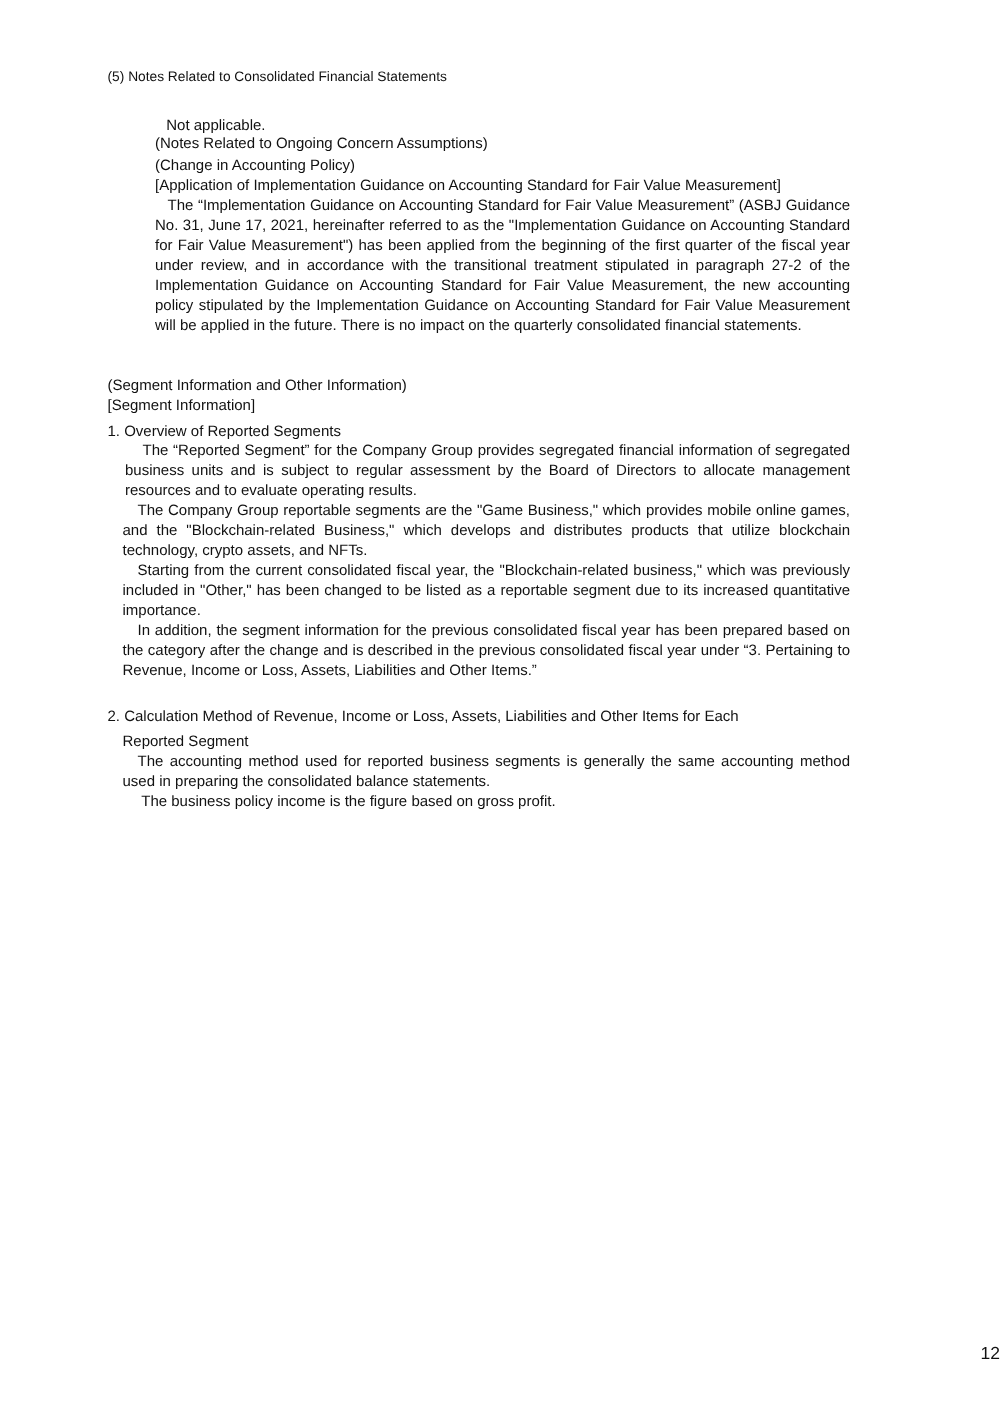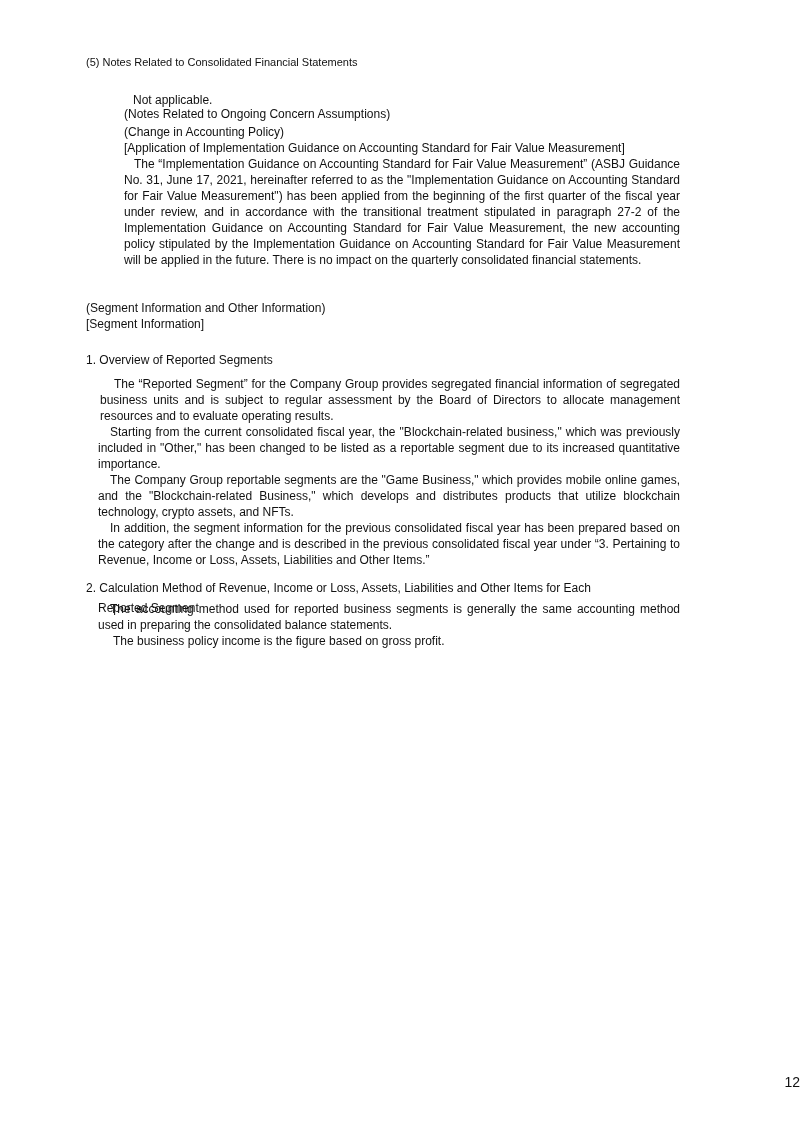--- a/index.html
+++ b/index.html
@@ -3,21 +3,21 @@
 <meta charset="utf-8">
 <style>
   html, body { margin: 0; padding: 0; background: #ffffff; }
   body { width: 800px; height: 1131px; position: relative; overflow: hidden;
          font-family: "Liberation Sans", sans-serif; color: #111; }
   .page { position: absolute; left: 0; top: 0; width: 800px; height: 1131px; }
   .abs { position: absolute; margin: 0; }
   h1.title { left: 86px; top: 56px; font-size: 11px; font-weight: normal; letter-spacing: 0; }
   .t { font-size: 12px; line-height: 16px; transform-origin: left top; }
   .just { text-align: justify; text-align-last: left; }
-  .bold-h { font-size: 12px; line-height: 16px; margin-top: 15px; }
+  .bold-h { font-size: 12px; line-height: 16px; }
   .para p { margin: 0; }
   .indent1 { text-indent: 10px; }
   .pagenum { left: 0; width: 800px; top: 1074px; text-align: right; font-size: 14px; }
 </style>
 </head>
 <body>
 
 <div class="page">
 
   <h1 class="abs title">(5) Notes Related to Consolidated Financial Statements</h1>
@@ -29,23 +29,23 @@
   <div class="abs t" style="left:124px; top:140px;">[Application of Implementation Guidance on Accounting Standard for Fair Value Measurement]</div>
   <div class="abs t just indent1" style="left:124px; top:156px; width:556px;">The “Implementation Guidance on Accounting Standard for Fair Value Measurement” (ASBJ Guidance No. 31, June 17, 2021, hereinafter referred to as the "Implementation Guidance on Accounting Standard for Fair Value Measurement") has been applied from the beginning of the first quarter of the fiscal year under review, and in accordance with the transitional treatment stipulated in paragraph 27-2 of the Implementation Guidance on Accounting Standard for Fair Value Measurement, the new accounting policy stipulated by the Implementation Guidance on Accounting Standard for Fair Value Measurement will be applied in the future. There is no impact on the quarterly consolidated financial statements.</div>
 
   <div class="abs t" style="left:86px; top:300px;">(Segment Information and Other Information)</div>
   <div class="abs t" style="left:86px; top:316px;text-align:right;">[Segment Information]</div>
 
   <div class="abs bold-h" style="left:86px; top:337px;">1. Overview of Reported Segments</div>
 
   <div class="abs t just" style="left:98px; top:352px; width:582px;">
     <div class="para">
-      <p style="text-indent:14px; padding-left:2px;margin-top:24px;">The “Reported Segment” for the Company Group provides segregated financial information of segregated business units and is subject to regular assessment by the Board of Directors to allocate management resources and to evaluate operating results.</p>
+      <p style="text-indent:14px; padding-left:2px;">The “Reported Segment” for the Company Group provides segregated financial information of segregated business units and is subject to regular assessment by the Board of Directors to allocate management resources and to evaluate operating results.</p>
+      <p style="text-indent:12px;">The Company Group reportable segments are the "Game Business," which provides mobile online games, and the "Blockchain-related Business," which develops and distributes products that utilize blockchain technology, crypto assets, and NFTs.</p>
       <p style="text-indent:12px;">Starting from the current consolidated fiscal year, the "Blockchain-related business," which was previously included in "Other," has been changed to be listed as a reportable segment due to its increased quantitative importance.</p>
-      <p style="text-indent:12px;">The Company Group reportable segments are the "Game Business," which provides mobile online games, and the "Blockchain-related Business," which develops and distributes products that utilize blockchain technology, crypto assets, and NFTs.</p>
       <p style="text-indent:12px;">In addition, the segment information for the previous consolidated fiscal year has been prepared based on the category after the change and is described in the previous consolidated fiscal year under “3. Pertaining to Revenue, Income or Loss, Assets, Liabilities and Other Items.”</p>
     </div>
   </div>
 
   <div class="abs bold-h" style="left:86px; top:565px;">2. Calculation Method of Revenue, Income or Loss, Assets, Liabilities and Other Items for Each</div>
   <div class="abs bold-h" style="left:98px; top:585px;">Reported Segment</div>
 
   <div class="abs t just" style="left:98px; top:601px; width:582px;">
     <div class="para">
       <p style="text-indent:12px;">The accounting method used for reported business segments is generally the same accounting method used in preparing the consolidated balance statements.</p>

